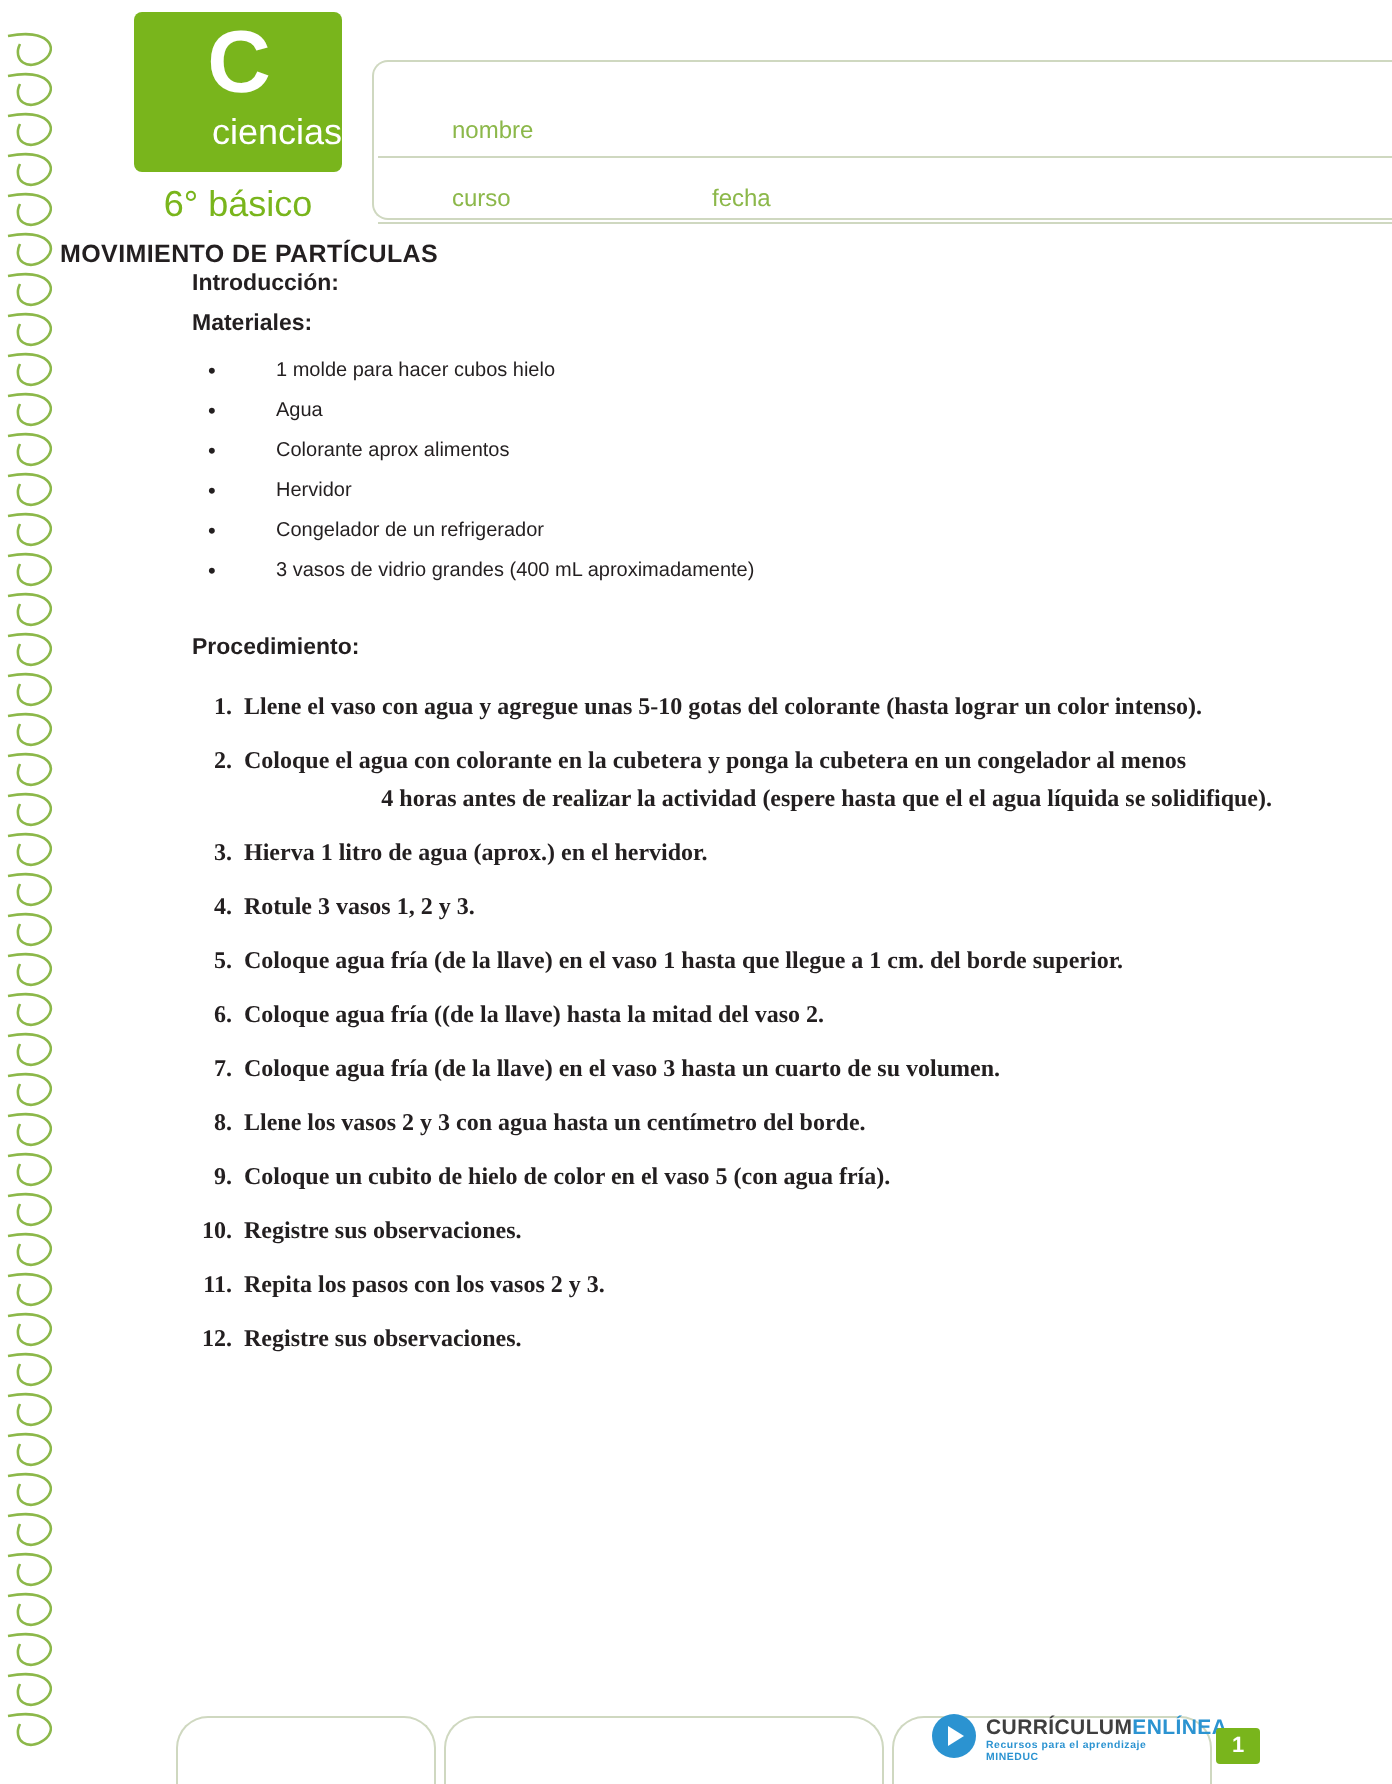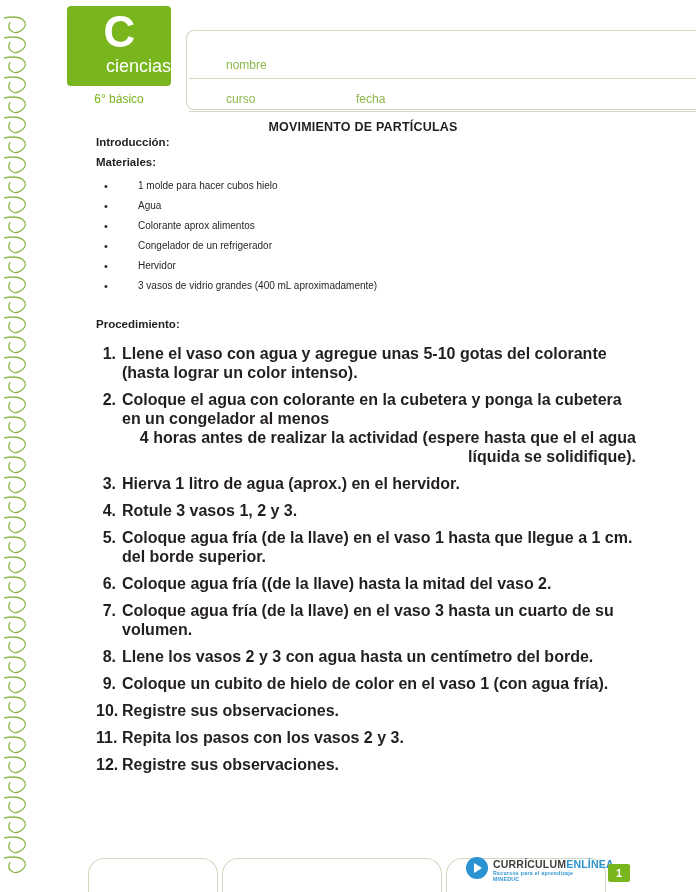--- a/index.html
+++ b/index.html
@@ -56,21 +56,21 @@
     font-weight: normal;
     text-align: right;
   }
   .logo-sub {
     position: absolute;
     left: 33px;
     top: 92px;
     width: 104px;
     text-align: center;
     color: #79b51c;
-    font-size: 12px;
+    font-size: 18px;
   }
 
   .fields {
     position: absolute;
     left: 152px;
     top: 30px;
     width: 520px;
     height: 80px;
     border: 1px solid #cfd8c0;
     border-right: none;
@@ -94,21 +94,20 @@
   .rule-2 { left: 155px; top: 111px; width: 541px; }
 
   
   .doc {
     position: absolute;
     left: 0;
     top: 112px;
     width: 696px;
   }
   .title {
-    text-align: center;
     font-size: 12.5px;
     font-weight: bold;
     letter-spacing: 0.2px;
     margin: 8px 0 0 0;
     padding-left: 30px;
   }
   .content {
     position: absolute;
     left: 96px;
     top: 24px;
@@ -146,27 +145,28 @@
     font-size: 11px;
   }
   .proc-head { margin-bottom: 14px; }
   ol.steps {
     list-style: none;
     margin: 0;
     padding: 0;
     counter-reset: st;
   }
   ol.steps li {
-    font-size: 16px;
+    font-size: 12px;
     font-weight: bold;
     line-height: 19px;
     padding-left: 26px;
     position: relative;
     margin-bottom: 8px;
     counter-increment: st;
+    font-family: Liberation Serif, serif;
   }
   ol.steps li:before {
     content: counter(st) ".";
     position: absolute;
     left: 0;
     top: 0;
     width: 20px;
     text-align: right;
     font-weight: bold;
   }
@@ -328,22 +328,22 @@
 
   <div class="content">
 
     <div class="h-sec">Introducción:</div>
 
     <div class="h-sec mat-head">Materiales:</div>
     <ul class="materials">
       <li>1 molde para hacer cubos hielo</li>
       <li>Agua</li>
       <li>Colorante aprox alimentos</li>
+      <li>Hervidor</li>
       <li>Congelador de un refrigerador</li>
-      <li>Hervidor</li>
       <li>3 vasos de vidrio grandes (400 mL aproximadamente)</li>
     </ul>
 
     <div class="h-sec proc-head">Procedimiento:</div>
     <ol class="steps">
       <li>
         <span class="l1">Llene el vaso con agua y agregue unas 5-10 gotas del colorante (hasta lograr un color intenso).</span>
       </li>
       <li>
         <span class="l1">Coloque el agua con colorante en la cubetera y ponga la cubetera en un congelador al menos</span>
@@ -361,21 +361,21 @@
       <li>
         <span class="l1">Coloque agua fría ((de la llave) hasta la mitad del vaso 2.</span>
       </li>
       <li>
         <span class="l1">Coloque agua fría (de la llave) en el vaso 3 hasta un cuarto de su volumen.</span>
       </li>
       <li>
         <span class="l1">Llene los vasos 2 y 3 con agua hasta un centímetro del borde.</span>
       </li>
       <li>
-        <span class="l1">Coloque un cubito de hielo de color en el vaso 1 (con agua fría).</span>
+        <span class="l1">Coloque un cubito de hielo de color en el vaso 5 (con agua fría).</span>
       </li>
       <li>
         <span class="l1">Registre sus observaciones.</span>
       </li>
       <li>
         <span class="l1">Repita los pasos con los vasos 2 y 3.</span>
       </li>
       <li>
         <span class="l1">Registre sus observaciones.</span>
       </li>

